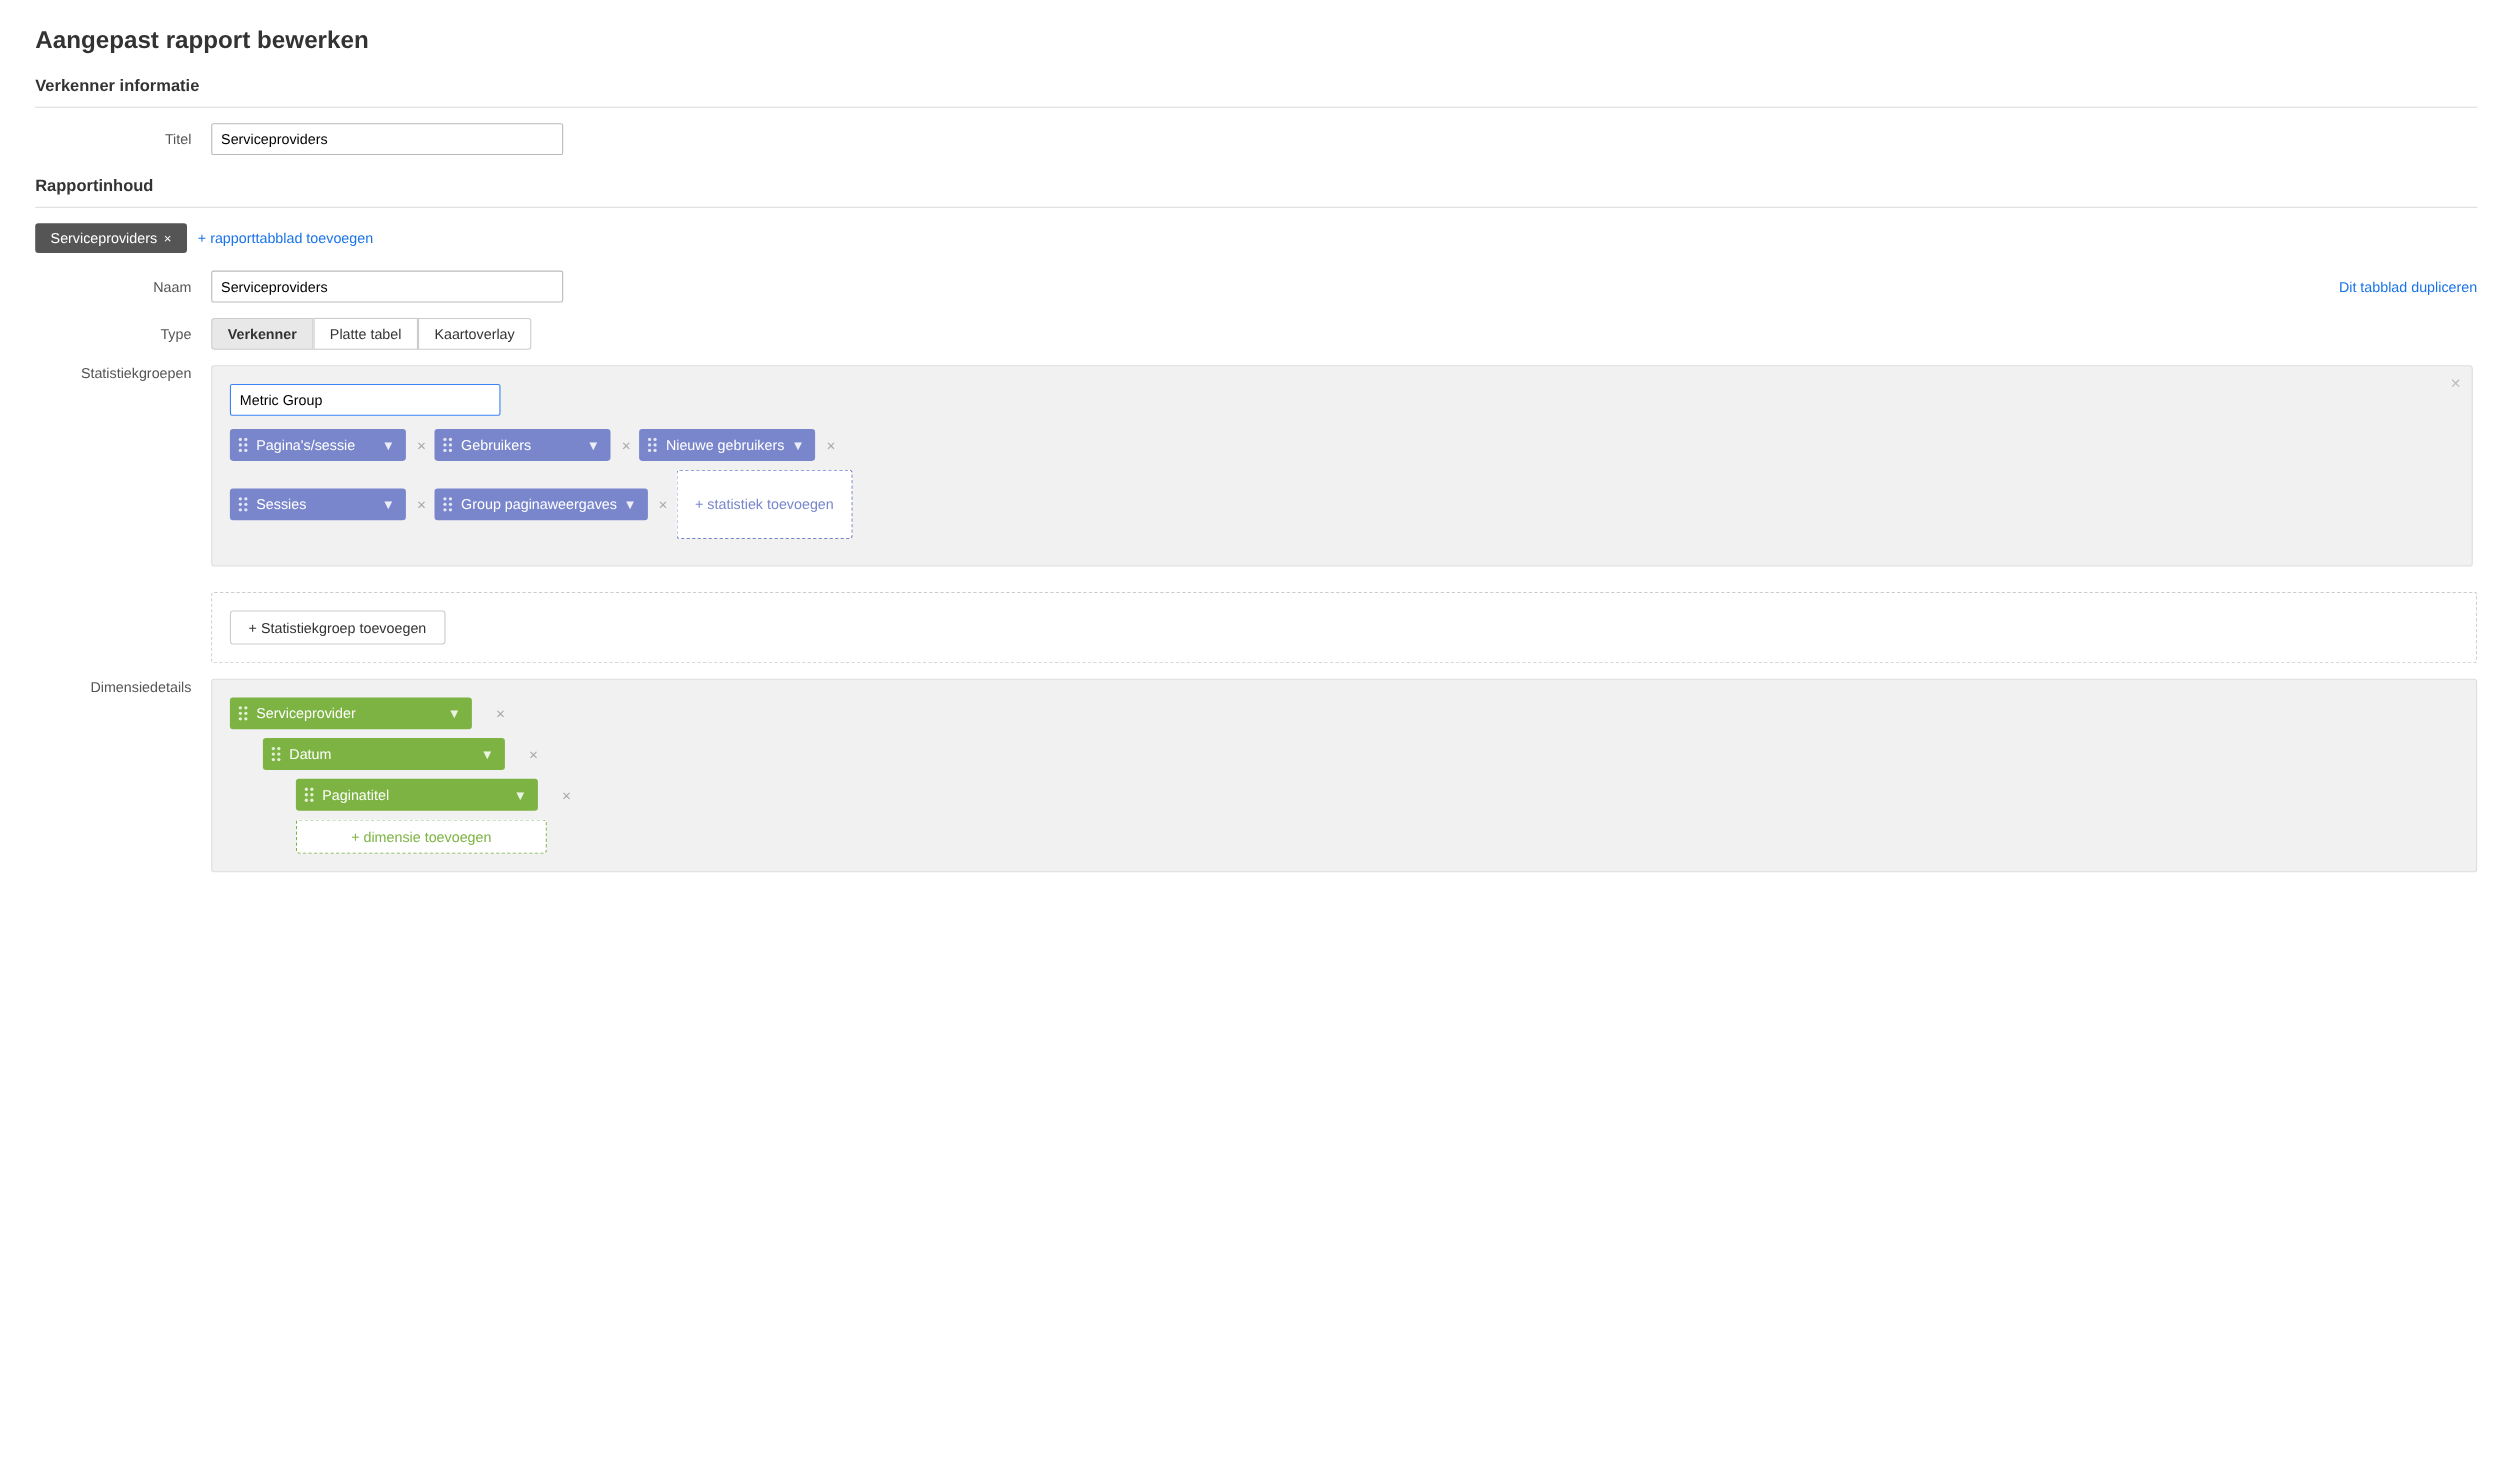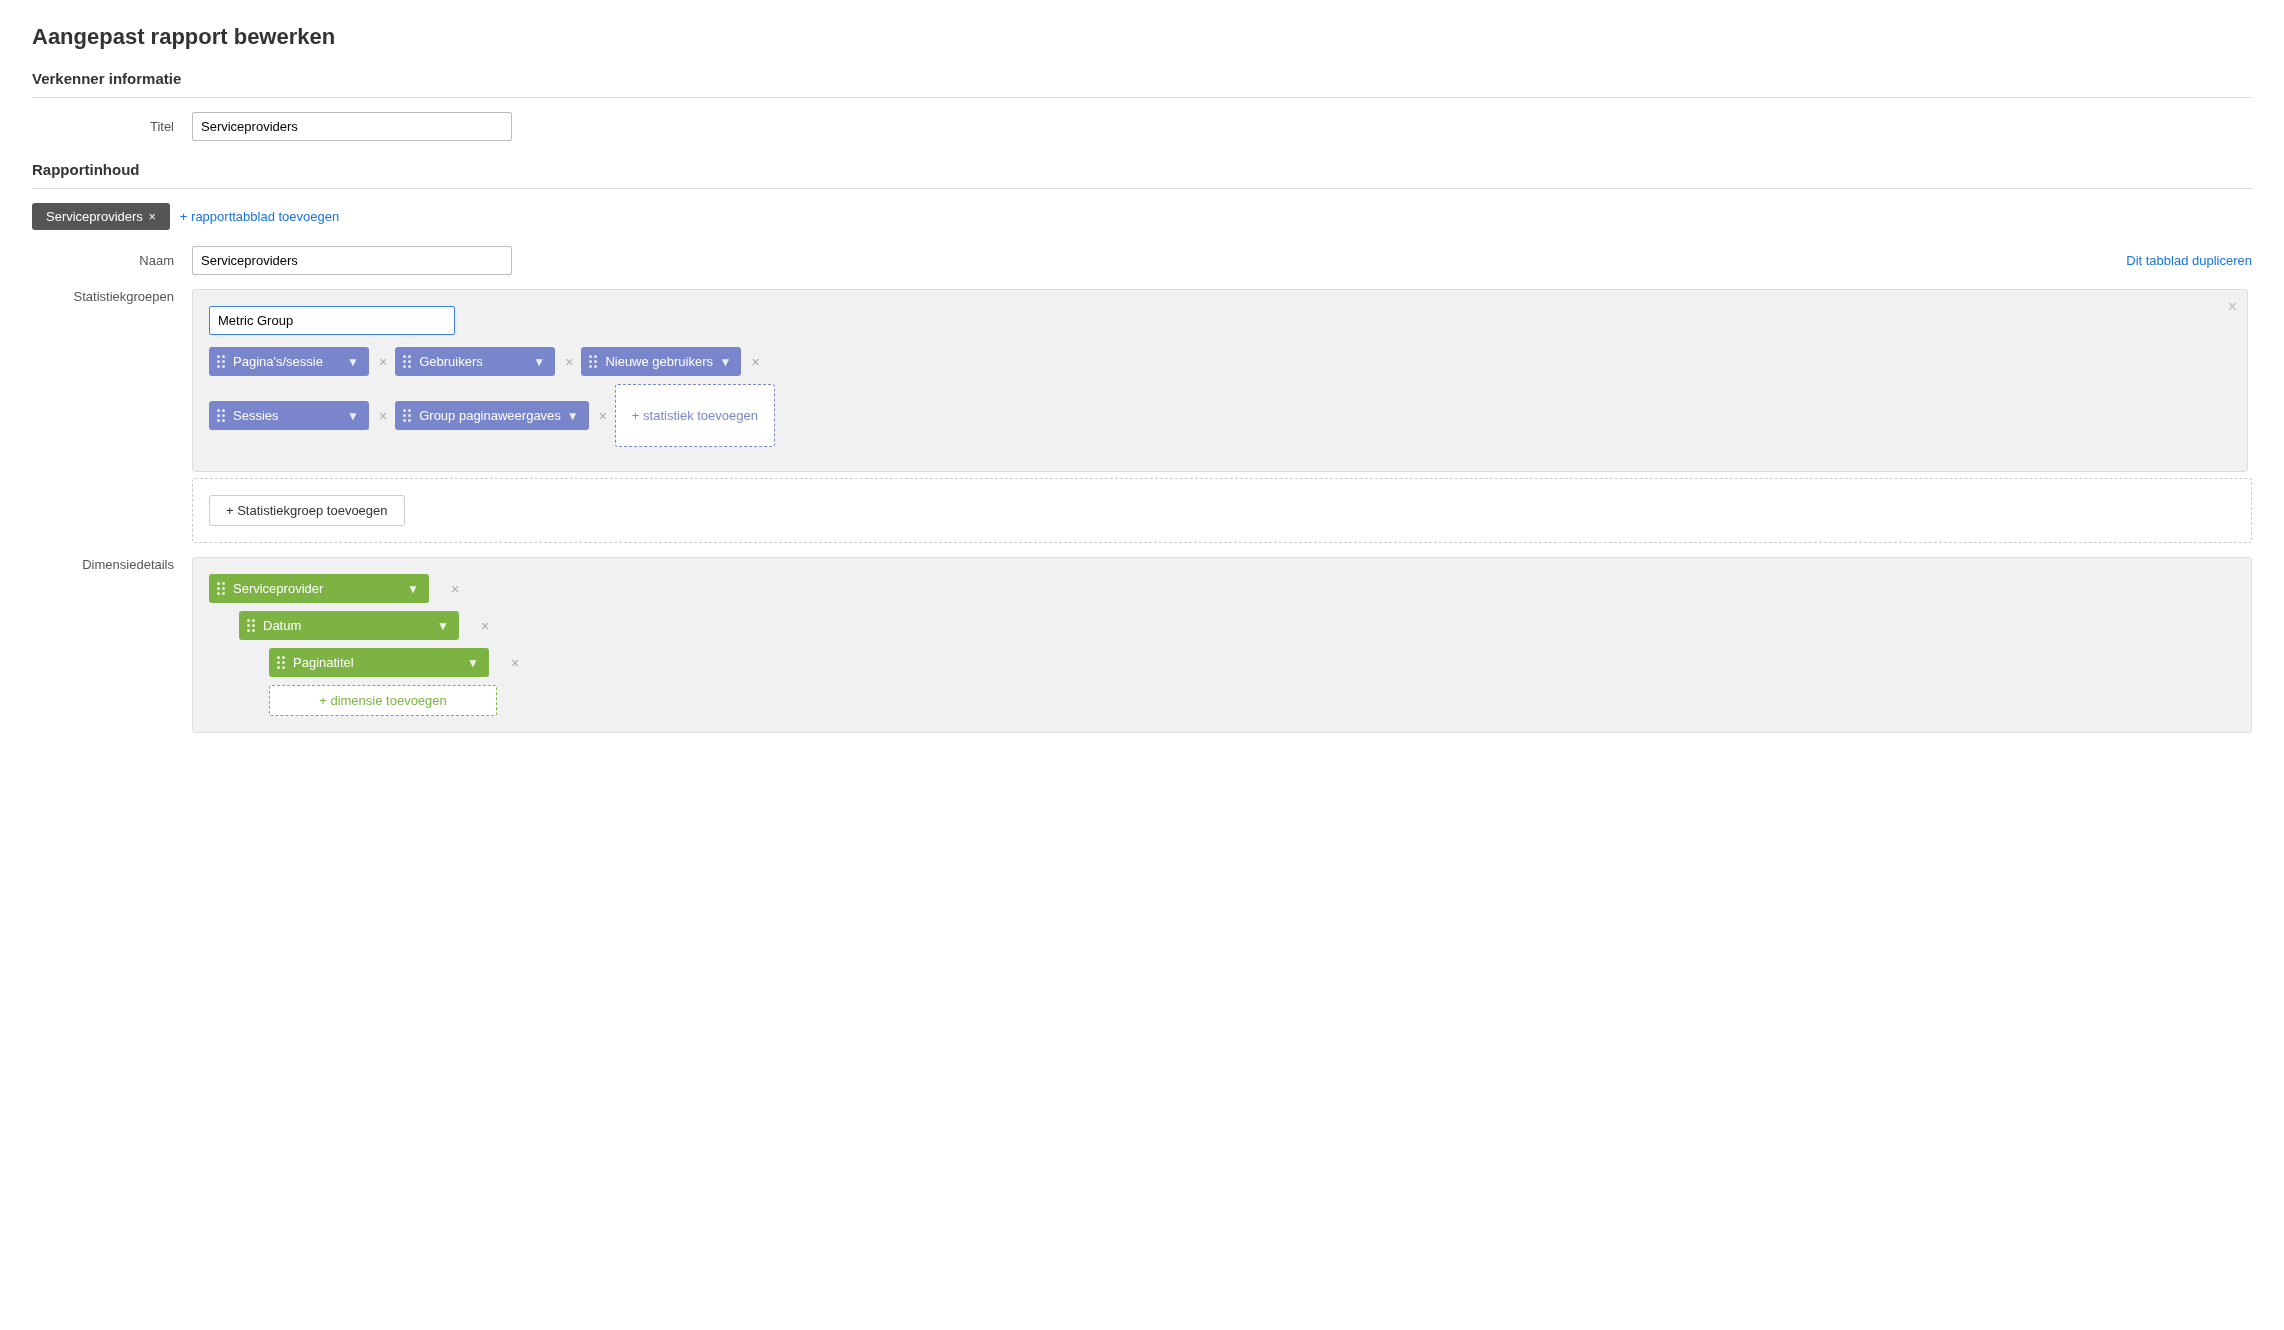--- a/index.html
+++ b/index.html
@@ -93,21 +93,21 @@
     .type-btn:first-child { border-radius: 3px 0 0 3px; }
     .type-btn:last-child { border-radius: 0 3px 3px 0; }
     .type-btn.active {
       background: #e8e8e8;
       font-weight: bold;
     }
     
     .stats-row {
       display: flex;
       align-items: flex-start;
-      margin-bottom: 6px;
+      margin-bottom: 23px;
       position: relative;
     }
     .stats-box {
       background: #f1f1f1;
       border: 1px solid #ddd;
       border-radius: 3px;
       padding: 16px 16px 16px 16px;
       flex: 1;
       margin-right: 4px;
       position: relative;
@@ -283,20 +283,28 @@
   </div>
 
   <div class="form-row">
     <div class="form-label">Naam</div>
     <div class="name-row">
       <input class="form-input" type="text" value="Serviceproviders" style="">
       <a class="duplicate-link">Dit tabblad dupliceren</a>
     </div>
   </div>
 
+  <div class="form-row">
+    <div class="form-label">Type</div>
+    <div class="type-buttons">
+      <button class="type-btn active">Verkenner</button>
+      <button class="type-btn">Platte tabel</button>
+      <button class="type-btn">Kaartoverlay</button>
+    </div>
+  </div>
 
   <div class="stats-row">
     <div class="form-label">Statistiekgroepen</div>
     <div class="stats-box">
       <span class="close-x">×</span>
       <input class="metric-group-input" type="text" value="Metric Group" style="">
       
       <div class="chips-row">
 
         <div class="chip">

